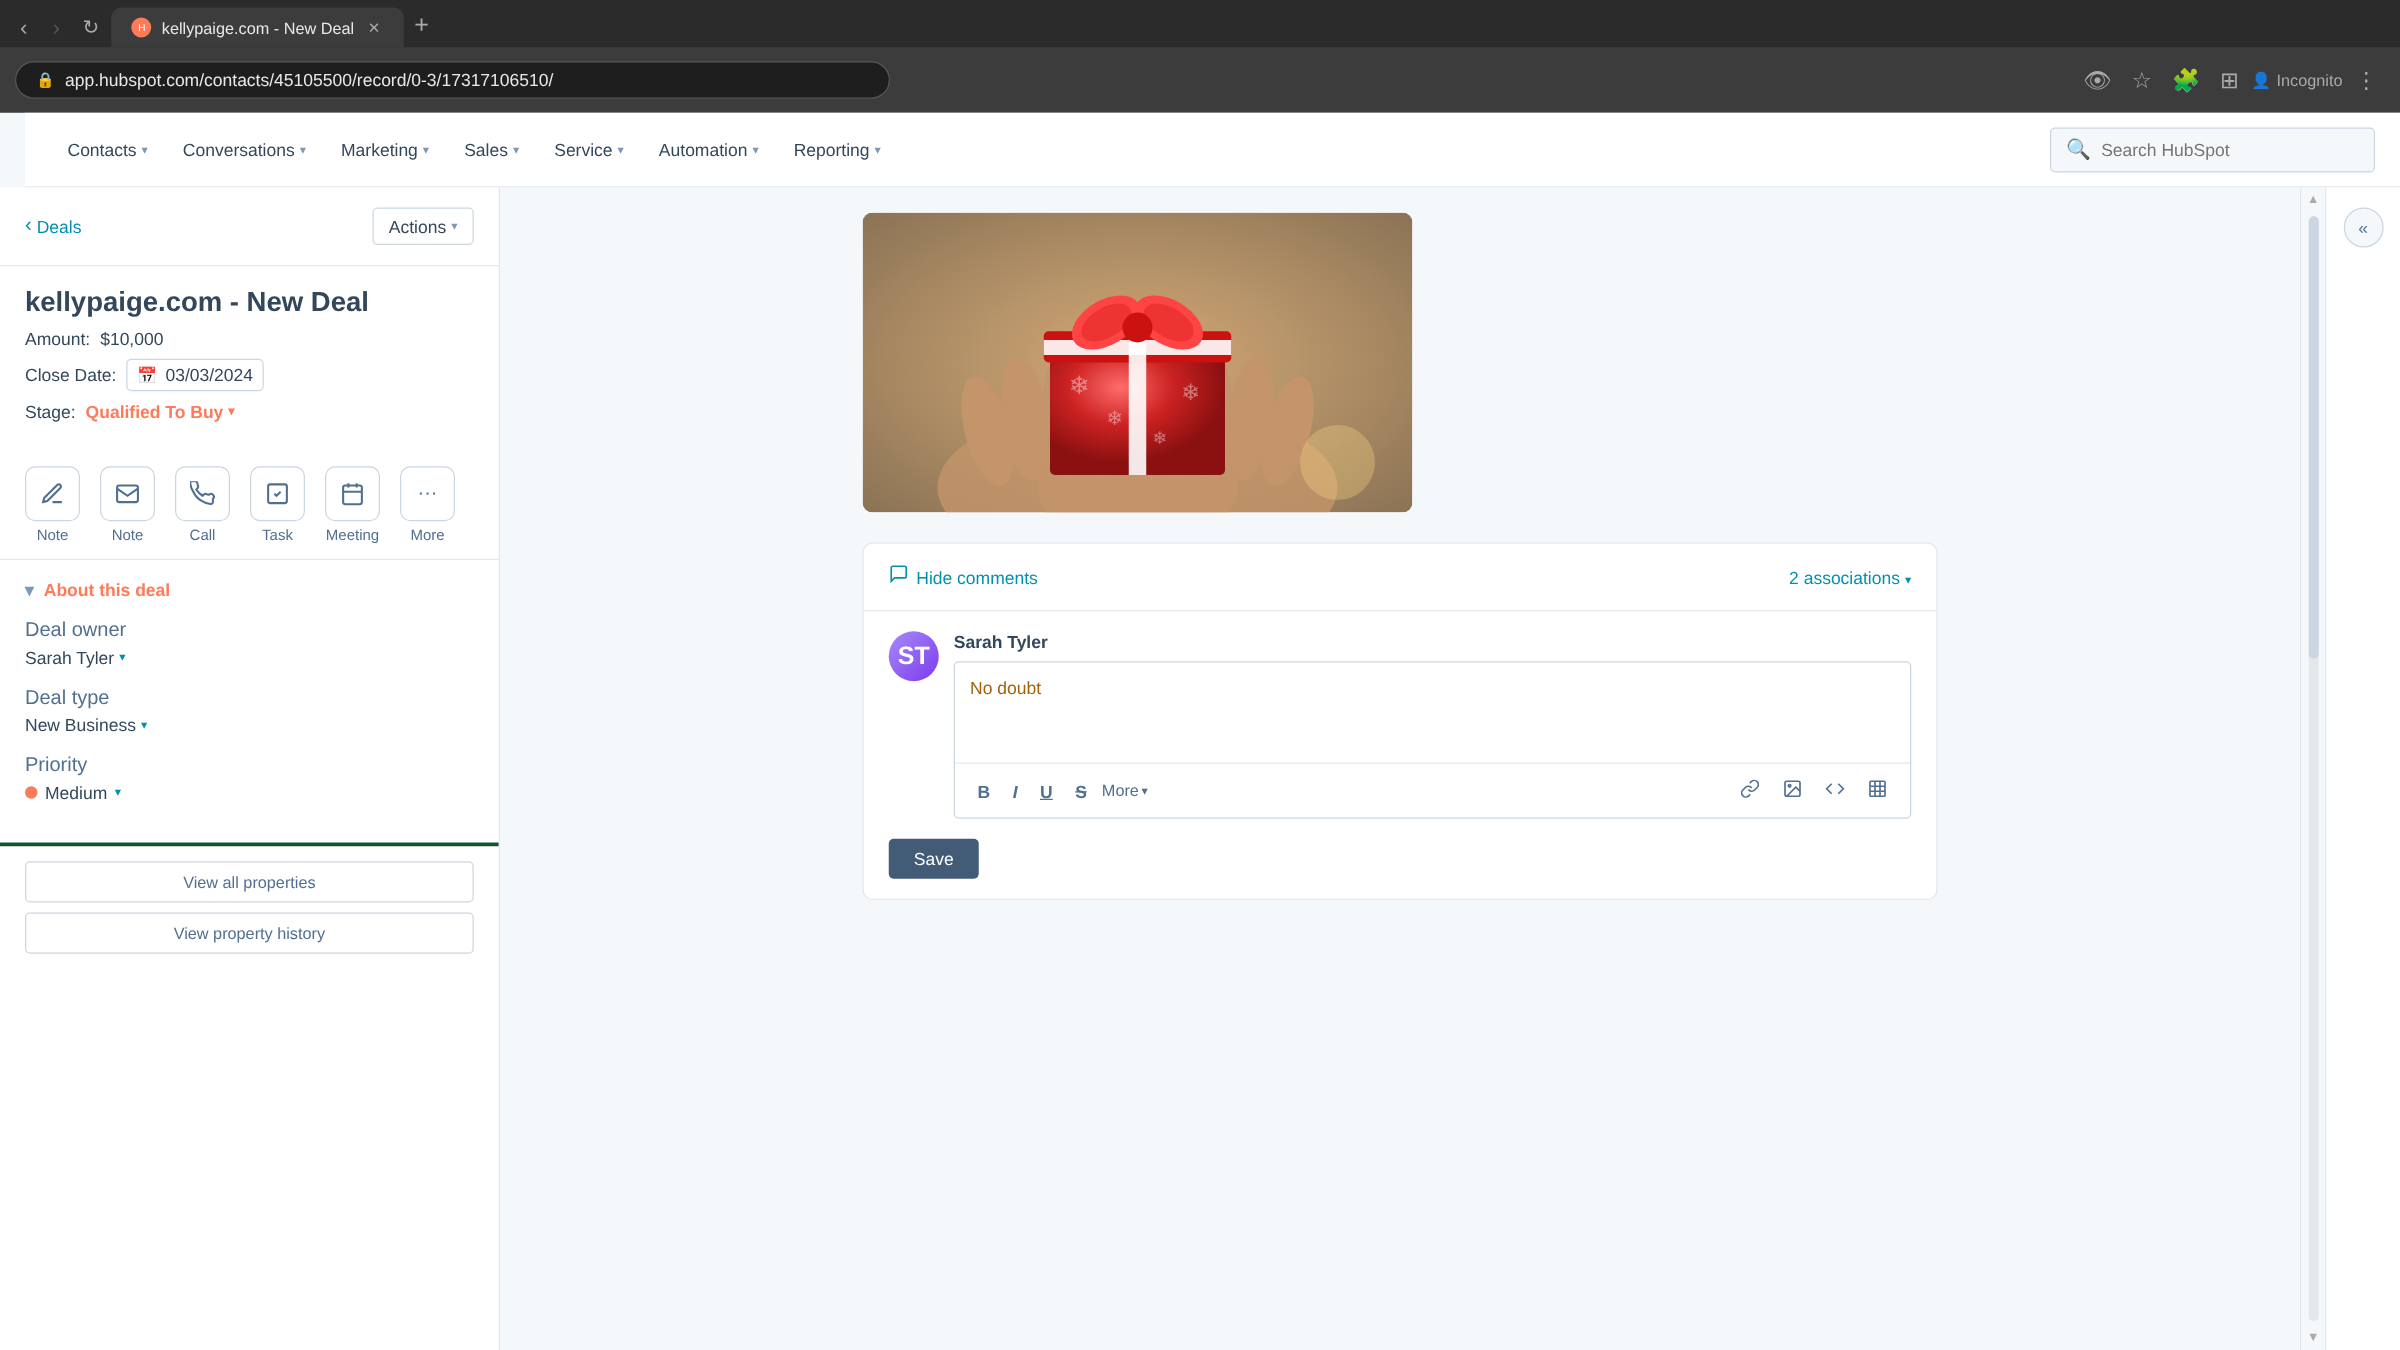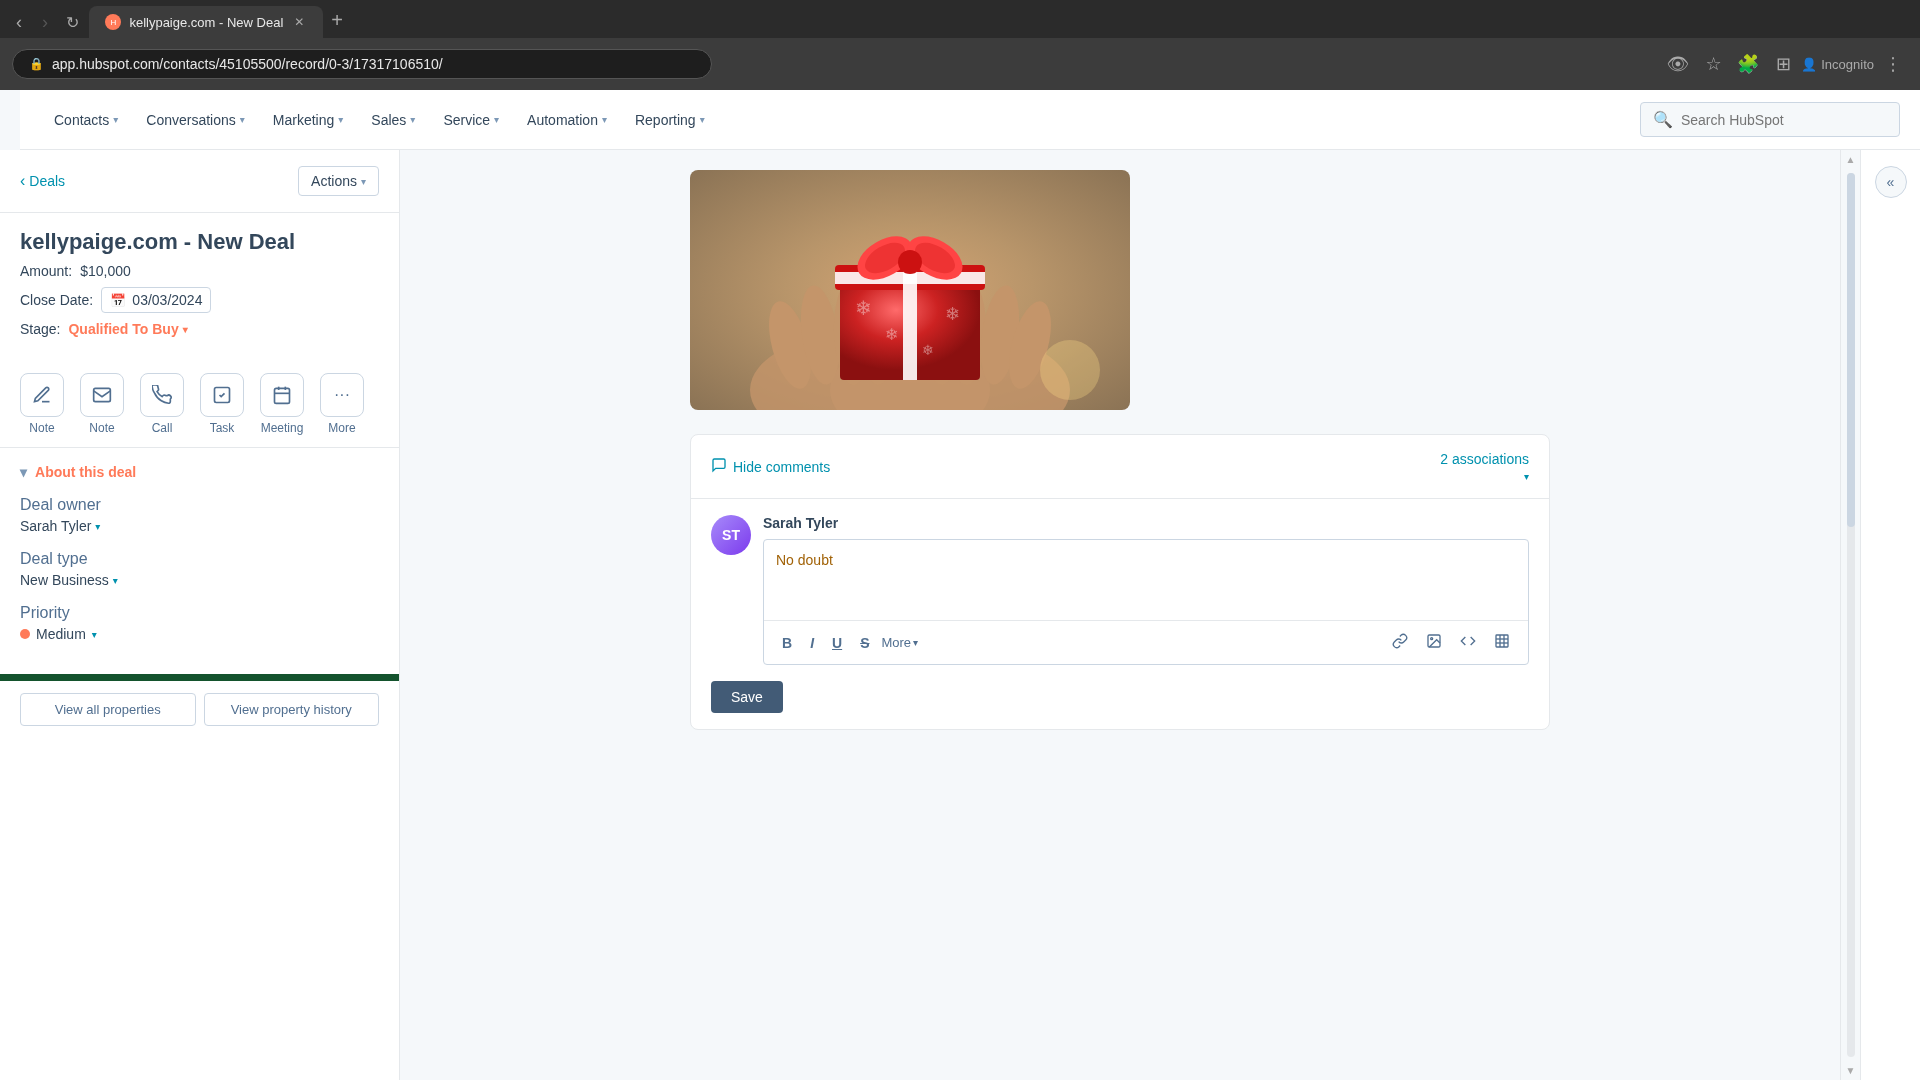--- a/index.html
+++ b/index.html
@@ -54,34 +54,34 @@
     .about-field { margin-bottom: 16px; }
     .about-field-label { font-size: 16px; color: #516f90; margin-bottom: 4px; }
     .about-field-value { font-size: 14px; color: #33475b; display: flex; align-items: center; gap: 4px; }
     .about-field-value.empty { color: #99acc2; }
 
     
     .priority-badge { display: flex; align-items: center; gap: 6px; }
     .priority-dot { width: 10px; height: 10px; border-radius: 50%; background: #ff7a59; }
 
     
-    .bottom-buttons { padding: 12px 20px; display: flex; gap: 8px; border-top: 7px solid #14532d; }
+    .bottom-buttons { padding: 12px 20px; display: flex; gap: 8px; border-top: 3px solid #14532d; flex-direction: column; }
     .view-props-btn { flex: 1; background: #fff; border: 1px solid #cbd6e2; border-radius: 4px; padding: 8px; font-size: 13px; color: #516f90; cursor: pointer; text-align: center; }
 
     
     .main-content { flex: 1; overflow-y: auto; background: #f5f8fa; }
     .content-inner { max-width: 900px; margin: 0 auto; padding: 20px; }
 
     
     .comments-section { background: #fff; border: 1px solid #e5e8eb; border-radius: 8px; padding: 0; }
     .comments-header { display: flex; align-items: center; justify-content: space-between; padding: 16px 20px; border-bottom: 1px solid #e5e8eb; }
     .hide-comments-link { color: #0091ae; font-size: 14px; cursor: pointer; display: flex; align-items: center; gap: 6px; }
-    .associations-link { color: #0091ae; font-size: 14px; cursor: pointer; display: flex; align-items: flex-end; gap: 4px; flex-direction: column; }
+    .associations-link { color: #0091ae; font-size: 14px; cursor: pointer; display: flex; align-items: flex-end; gap: 4px; }
     .comment-area { padding: 16px 20px; display: flex; gap: 12px; }
-    .avatar { width: 40px; height: 40px; border-radius: 50%; background: linear-gradient(135deg, #a78bfa, #7c3aed); display: flex; align-items: center; justify-content: center; color: white; font-size: 14px; font-weight: 600; flex-shrink: 0; }
+    .avatar { width: 40px; height: 40px; border-radius: 50%; background: linear-gradient(135deg, #a78bfa, #7c3aed); display: flex; align-items: center; justify-content: center; color: white; font-size: 20px; font-weight: 600; flex-shrink: 0; }
     .comment-content { flex: 1; }
     .commenter-name { font-size: 14px; font-weight: 600; color: #33475b; margin-bottom: 8px; }
     .comment-editor { border: 1px solid #cbd6e2; border-radius: 4px; min-height: 120px; background: #fff; }
     .comment-text { padding: 12px; font-size: 14px; color: #a16207; min-height: 80px; }
     .comment-toolbar { border-top: 1px solid #e5e8eb; padding: 8px 12px; display: flex; align-items: center; gap: 6px; }
     .toolbar-btn { background: transparent; border: none; cursor: pointer; font-size: 14px; color: #516f90; padding: 4px 6px; border-radius: 3px; font-weight: bold; }
     .toolbar-more { display: flex; align-items: center; gap: 2px; color: #516f90; font-size: 13px; cursor: pointer; }
     .save-btn { background: #425b76; color: #fff; border: none; border-radius: 4px; padding: 8px 20px; font-size: 14px; cursor: pointer; margin: 0 20px 16px; font-weight: 500; }
 
     

